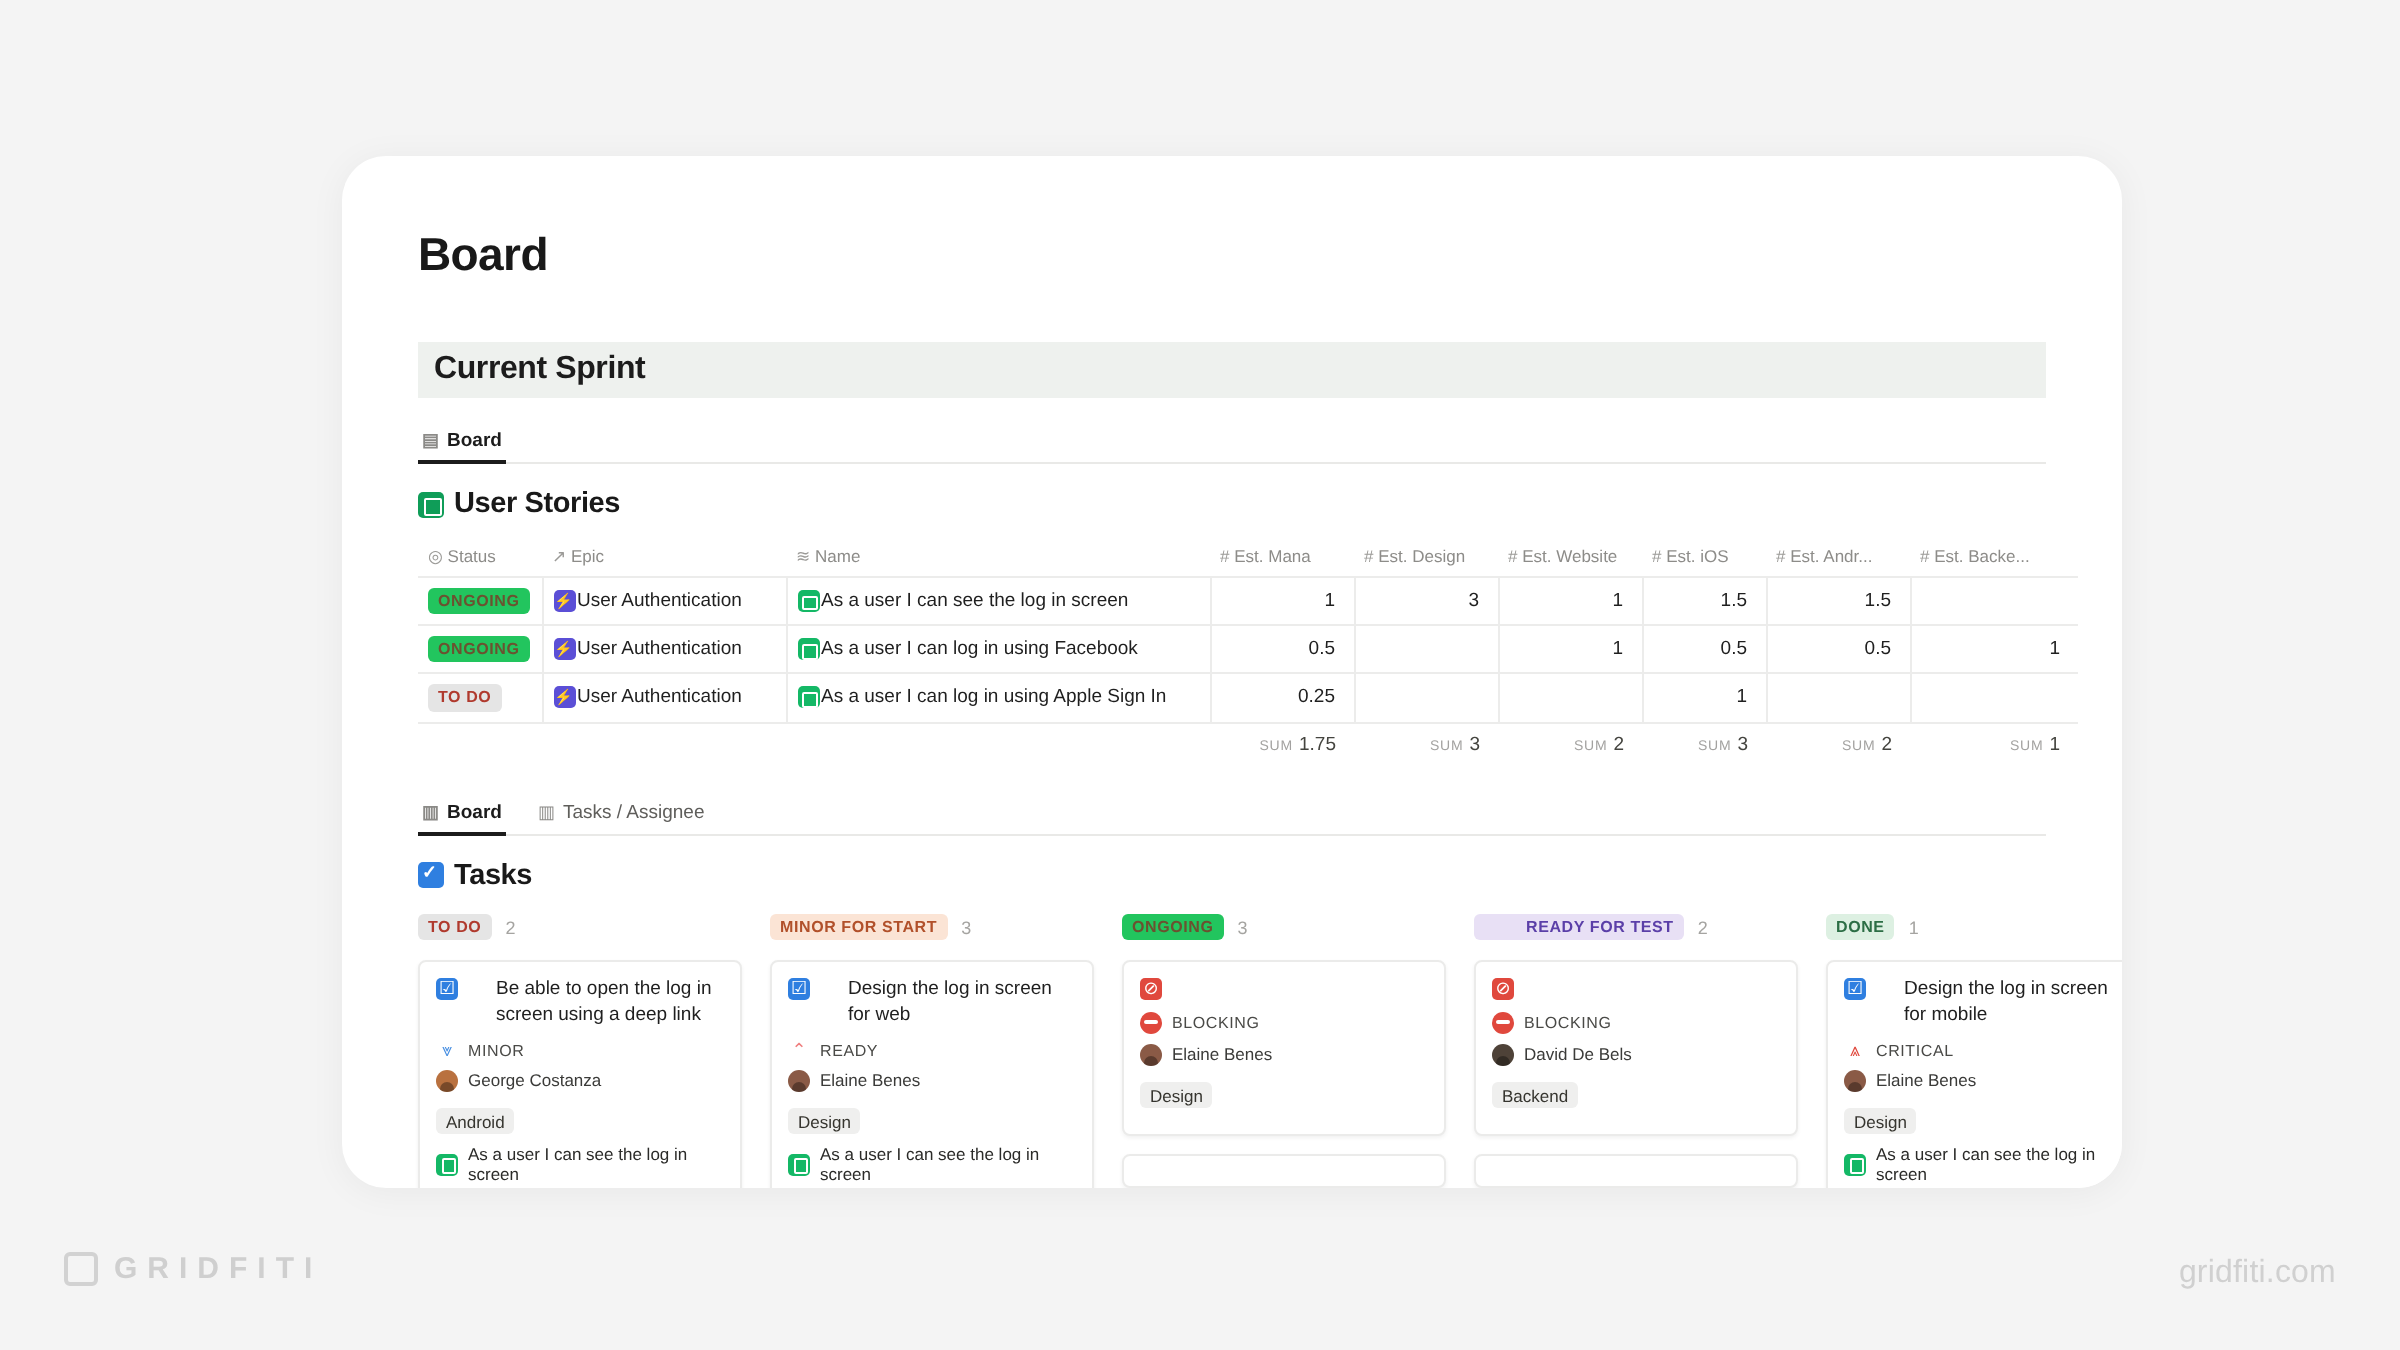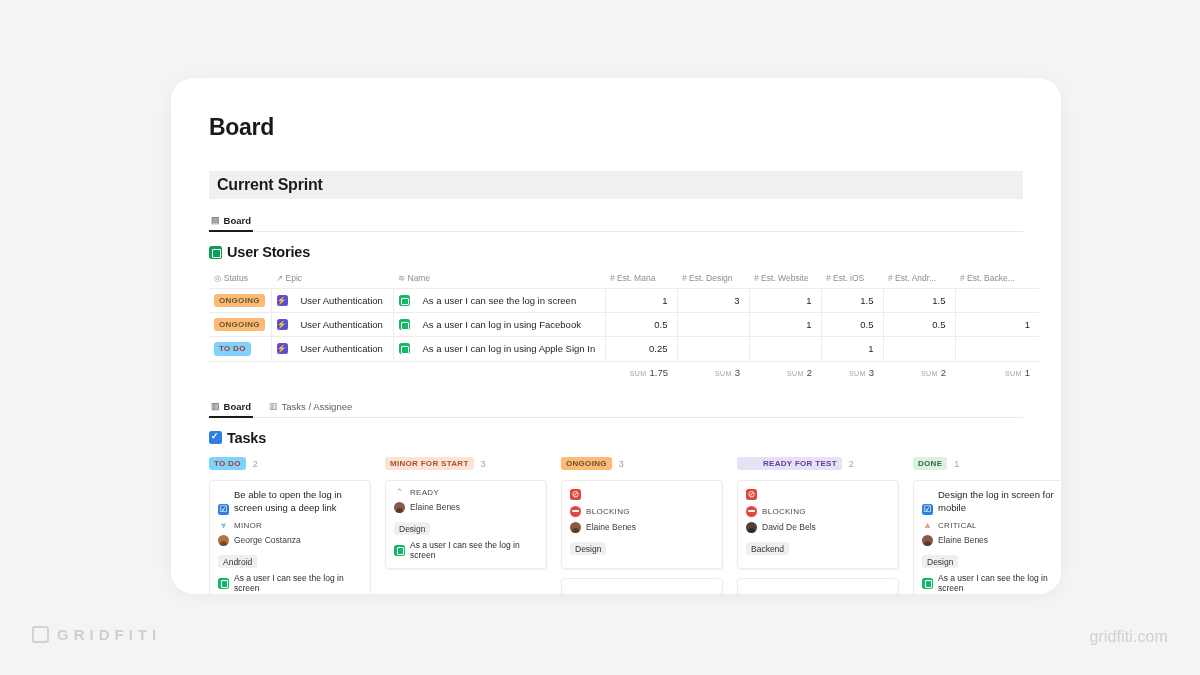--- a/index.html
+++ b/index.html
@@ -105,24 +105,24 @@
     text-align: right; padding-right: 9px; height: 18px;
   }
   .sum-lbl { font-size: 7px; color: #a3a2a0; letter-spacing: 0.4px; }
   .sum-val { font-size: 9.5px; color: #44443f; margin-left: 3px; }
 
   .badge {
     display: inline-block; font-size: 8px; font-weight: bold;
     letter-spacing: 0.3px; padding: 2px 5px; border-radius: 3px;
     line-height: 1.15;
   }
-  .b-ongoing { background: #fdba74; color: #6b5230; text-align: right; }
-  .b-todo    { background: #7dd3fc; color: #b03a2e; }
-
-  .cell-flex { display: flex; align-items: center; gap: 13px; }
+  .b-ongoing { background: #22c55e; color: #6b5230; text-align: right; }
+  .b-todo    { background: #e5e5e5; color: #b03a2e; }
+
+  .cell-flex { display: flex; align-items: center; gap: 1px; }
 
   .epic-ico {
     width: 11px; height: 11px; border-radius: 2.5px; background: #5b4fd6;
     flex: 0 0 auto; position: relative;
   }
   .epic-ico::after {
     content: "⚡"; position: absolute; left: 0; top: 0; right: 0;
     text-align: center; font-size: 7.5px; line-height: 11px; color: #fff;
   }
   .story-ico {
@@ -150,21 +150,21 @@
 
   .card {
     background: #fff;
     border: 1px solid #ebebea;
     border-radius: 4px;
     box-shadow: 0 1px 2px rgba(15,15,15,0.06);
     padding: 7px 8px 8px 8px;
     margin-bottom: 9px;
   }
   .card-title {
-    display: flex; gap: 5px; align-items: flex-end;
+    display: flex; gap: 19px; align-items: flex-start;
     font-size: 9.5px; color: #1f1f1f; line-height: 1.42;
     margin-bottom: 6px;
   }
   .task-ico {
     width: 11px; height: 11px; border-radius: 2.5px; background: #2f7fe0;
     flex: 0 0 auto; margin-top: 1px; position: relative;
   }
   .task-ico::after {
     content: "☑"; position: absolute; left: 0; right: 0; top: -1px;
     text-align: center; font-size: 9px; line-height: 12px; color: #fff;
@@ -408,20 +408,24 @@
           </div>
 
         </div>
 
         <div class="kcol">
           <div class="kcol-head">
             <span class="badge b-ready">MINOR FOR START</span>
             <span class="kcount">3</span>
           </div>
           <div class="card">
+            <div class="card-title">
+              <span class="task-ico"></span>
+              <span>Design the log in screen for web</span>
+            </div>
             <div class="row">
               <span class="pico high">⌃</span>
               <span class="prio-lbl">READY</span>
             </div>
             <div class="row">
               <span class="avatar a-elaine"></span>
               <span class="person">Elaine Benes</span>
             </div>
             <span class="tag">Design</span>
             <div class="rel">

